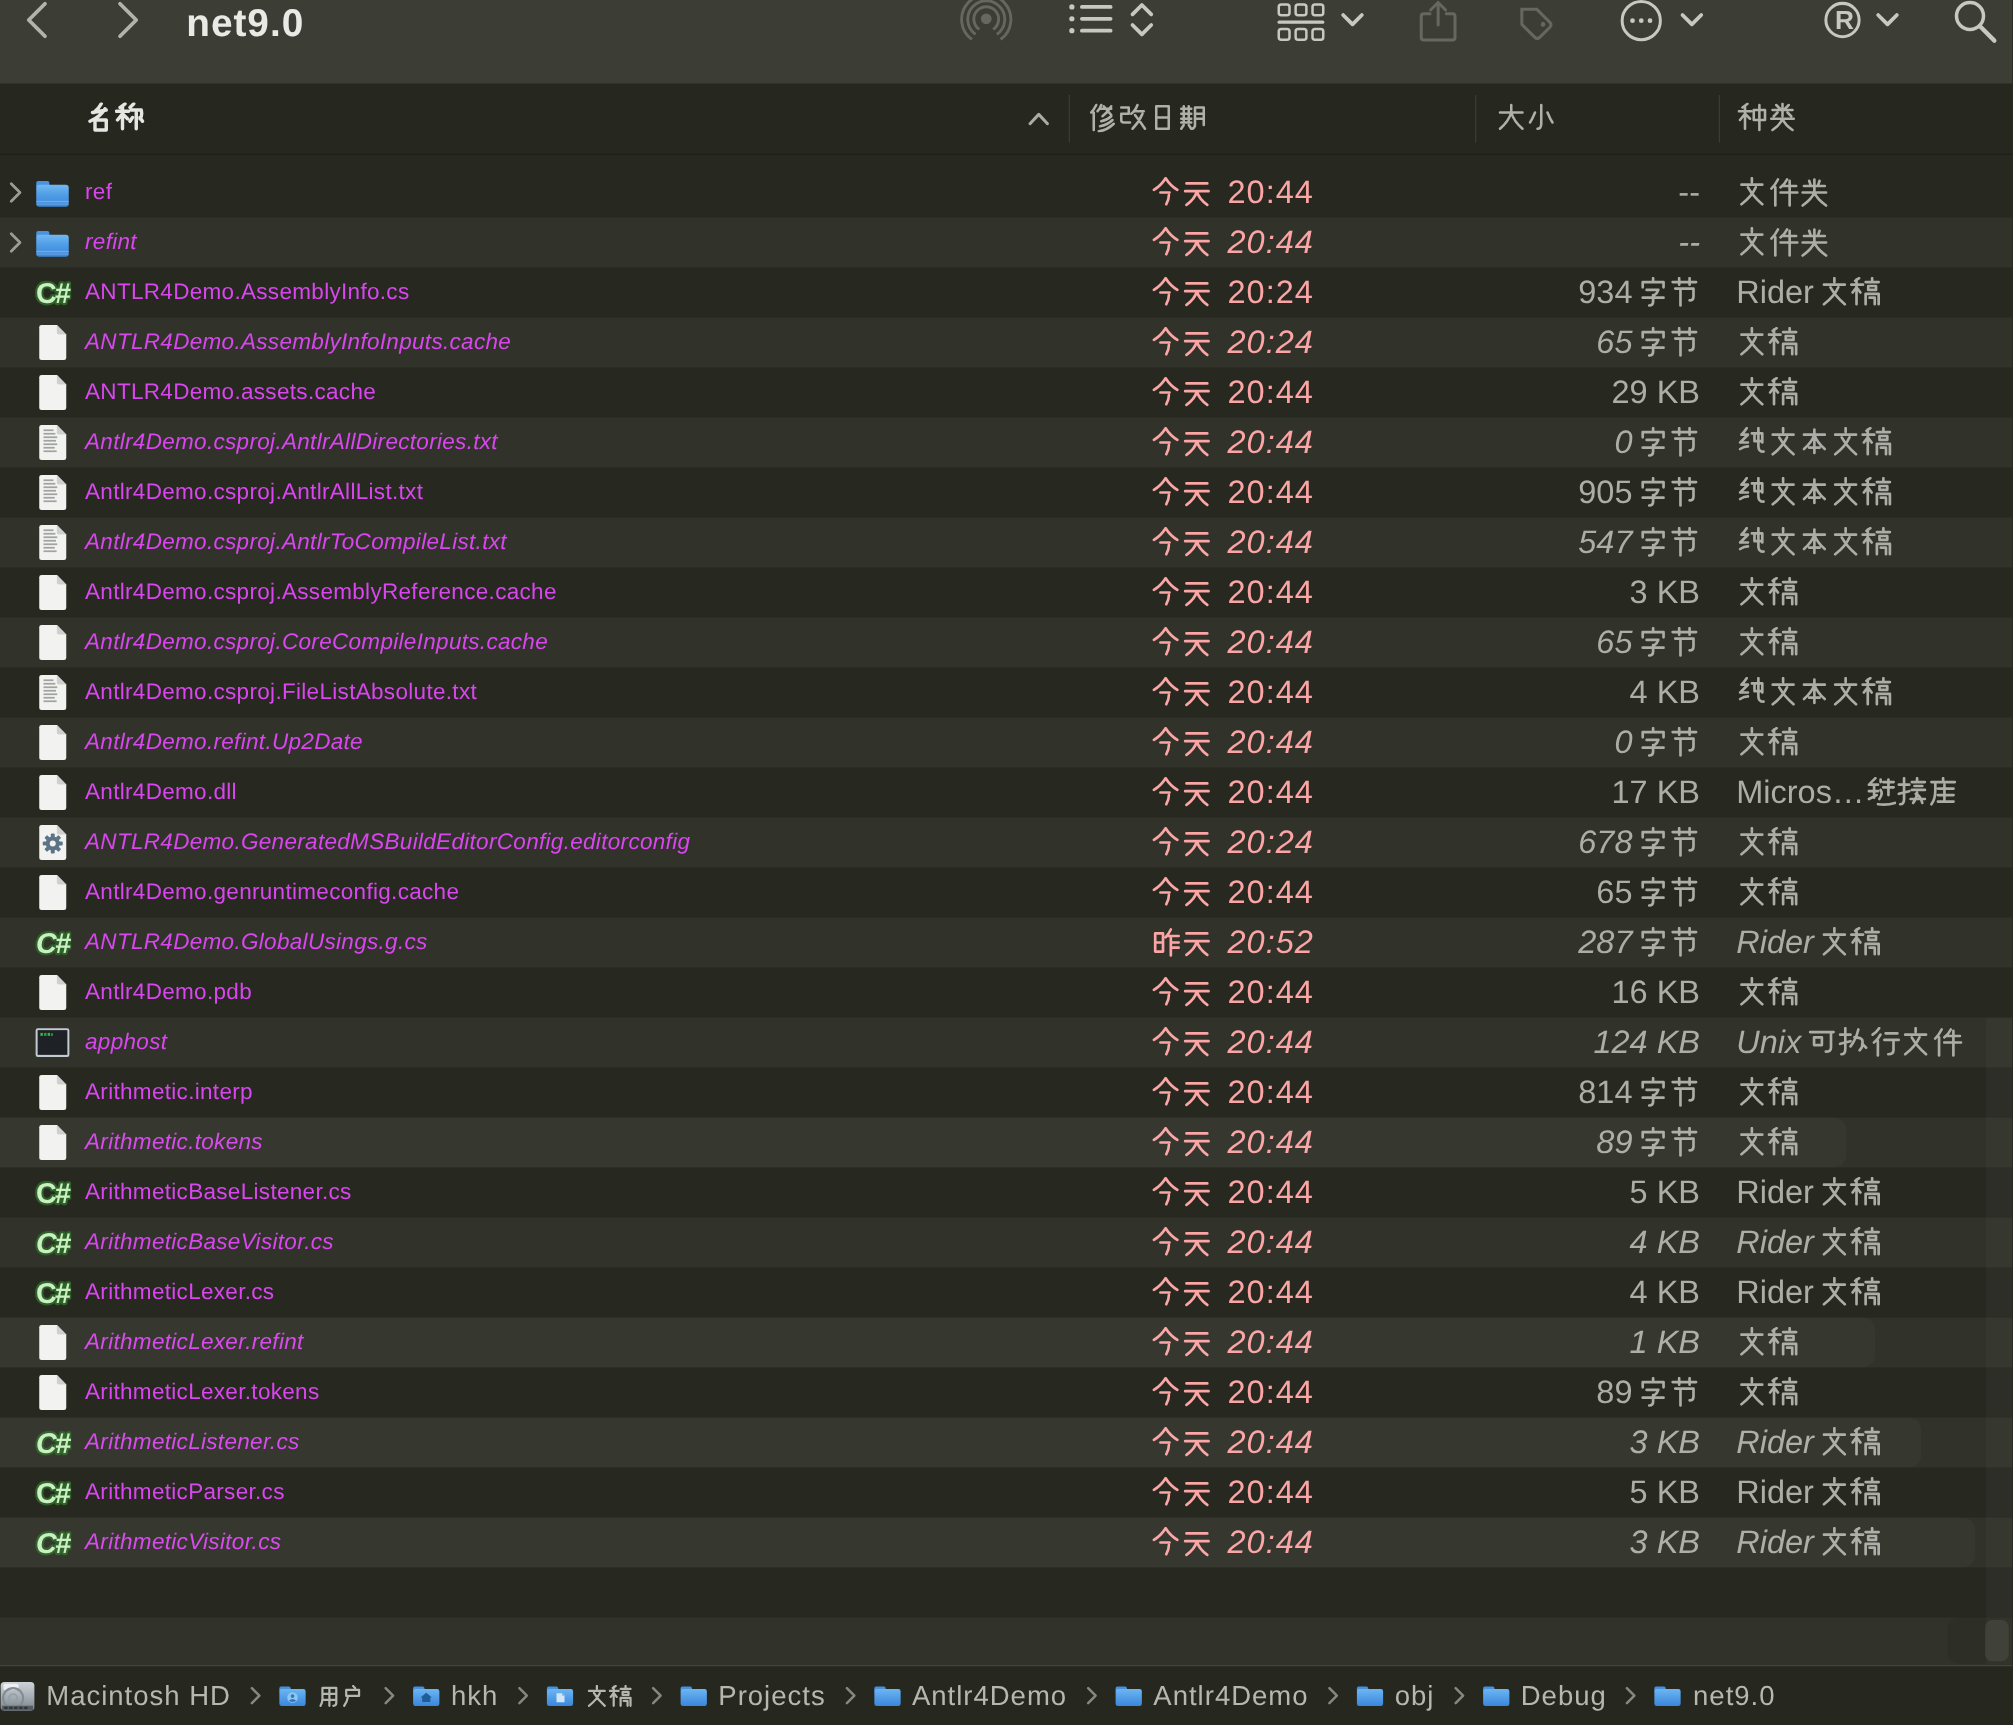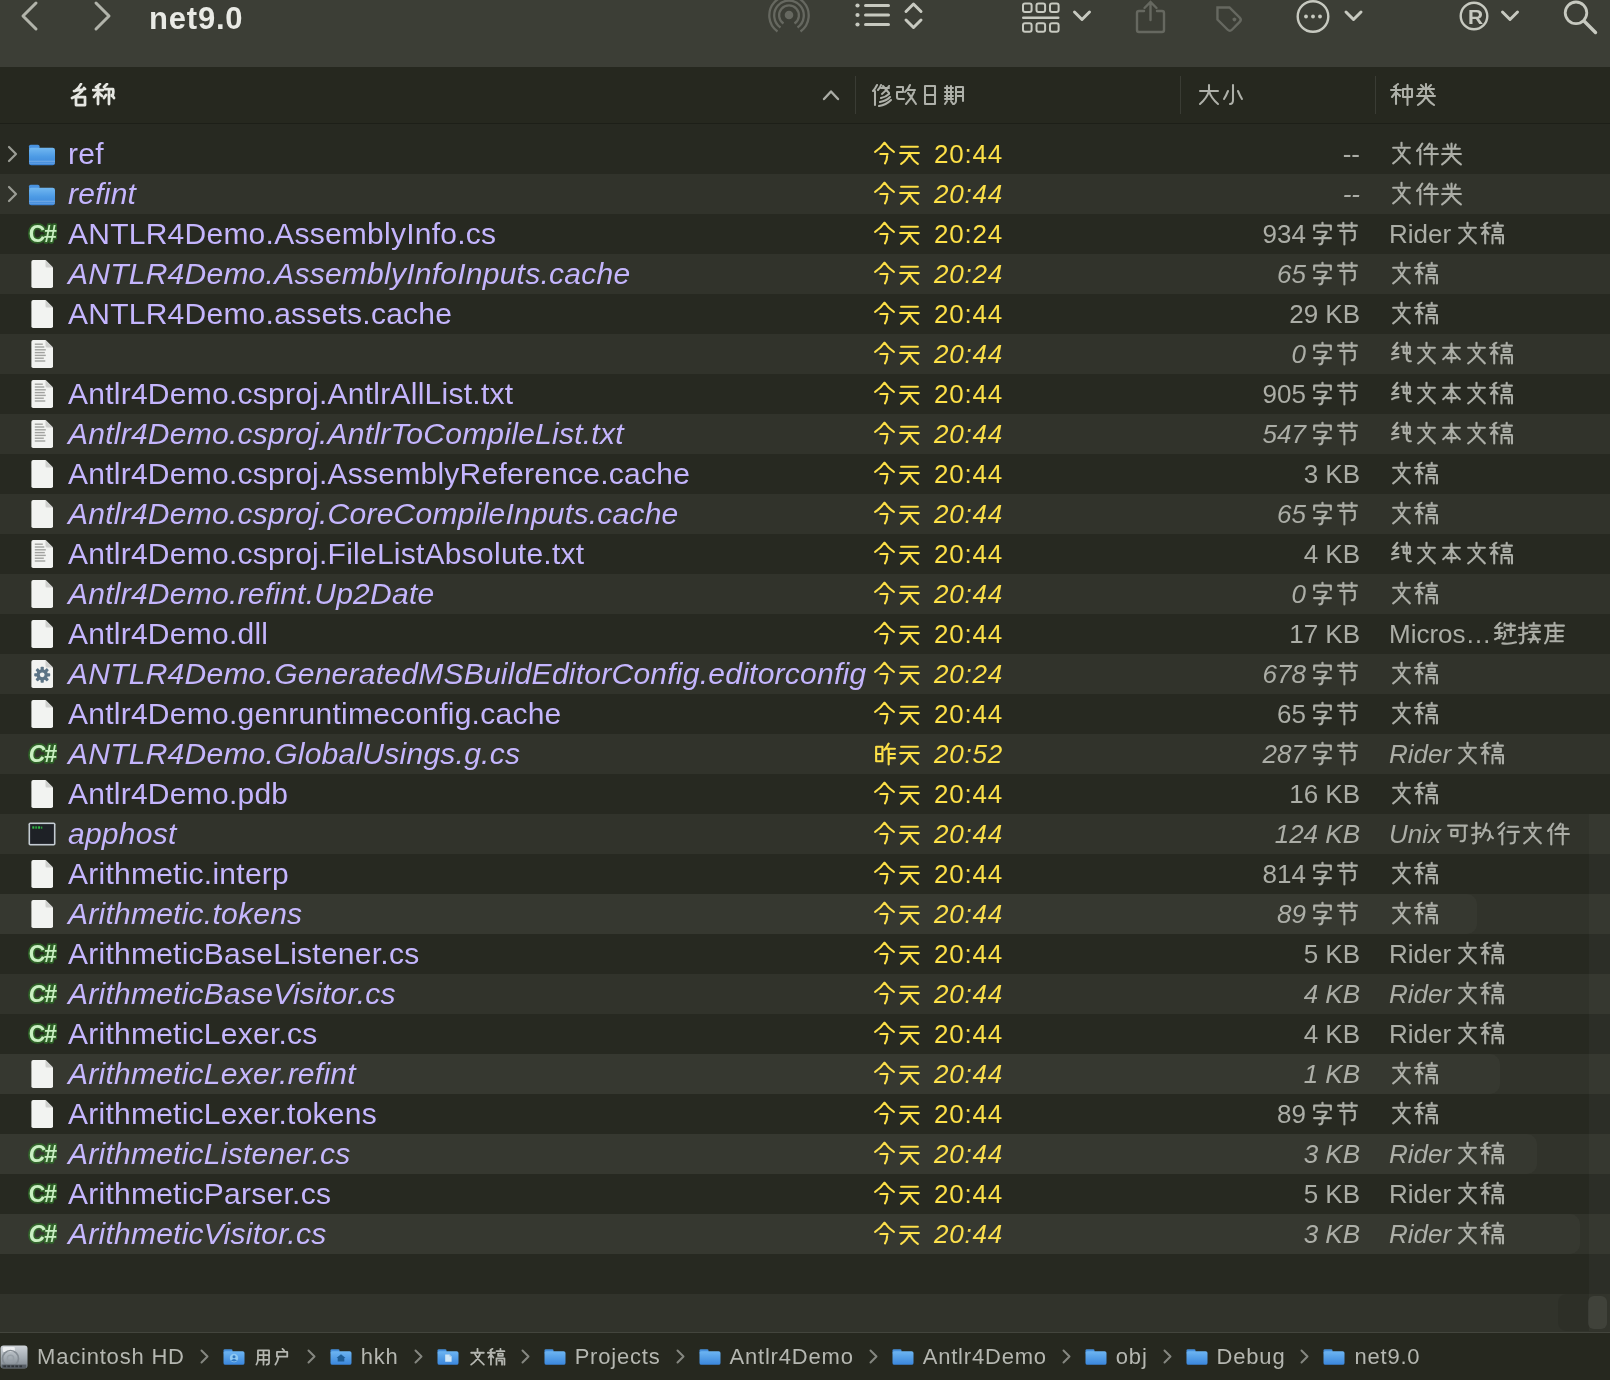--- a/index.html
+++ b/index.html
@@ -7,22 +7,22 @@
 #win { position:relative; width:1610px; height:1380px; filter:blur(0px); }
 #toolbar { position:absolute; left:0; top:0; width:100%; height:67px; background:#3c3e36; }
 #title { position:absolute; left:149px; top:-2px; font-size:31px; font-weight:bold; letter-spacing:0.8px; color:#e9eae5; }
 #header { position:absolute; left:0; top:67px; width:100%; height:57px; background:#26281f;
   border-bottom:1px solid #1d1f18; }
 #header .h { position:absolute; top:50%; transform:translateY(-50%); font-size:24px; color:#aeb0a9; }
 #header .vsep { position:absolute; top:9px; bottom:9px; width:1px; background:#3a3c34; }
 #list { position:absolute; left:0; top:125px; width:100%; height:1208px; background:#272921; padding-top:9px; }
 .row { position:relative; width:100%; height:40px; }
 .row.alt { background:#31332b;font-style:italic; }
-.nm { position:absolute; left:68px; top:50%; transform:translateY(-50%); font-size:30px; letter-spacing:0.25px; color:#c4b5fd; white-space:nowrap; }
-.dt { position:absolute; left:872px; top:50%; transform:translateY(-50%); font-size:26px; letter-spacing:0.8px; color:#fde047; white-space:nowrap; }
+.nm { position:absolute; left:68px; top:50%; transform:translateY(-50%); font-size:18px; letter-spacing:0.25px; color:#d946ef; white-space:nowrap; }
+.dt { position:absolute; left:920px; top:50%; transform:translateY(-50%); font-size:26px; letter-spacing:0.8px; color:#fca5a5; white-space:nowrap; }
 .sz { position:absolute; right:250px; top:50%; transform:translateY(-50%); font-size:26px; color:#abada6; white-space:nowrap; }
 .kd { position:absolute; left:1389px; top:50%; transform:translateY(-50%); font-size:26px; color:#abada6; white-space:nowrap; }
 .fic { position:absolute; top:50%; transform:translateY(-50%); }
 .disc { position:absolute; left:7px; top:50%; transform:translateY(-50%); width:11px; height:18px; }
 .cj { display:inline-block; width:25px; height:25px; vertical-align:-4px; stroke-width:2.05; }
 .cjb { display:inline-block; width:19px; height:19px; vertical-align:-3px; stroke-width:2.25; }
 #pathbar { position:absolute; left:0; top:1332px; width:100%; height:48px; background:#26281f;
   border-top:1px solid #43453d; display:flex; align-items:center; padding-left:0px; color:#b5b7b1; font-size:22px; letter-spacing:0.8px; }
 .ci { display:flex; align-items:center; margin:0 9px 0 0; }
 .cl { margin-right:15px; white-space:nowrap; }
@@ -336,20 +336,21 @@
         <span class="kd"><svg class="cj" viewBox="0 0 24 24">
             <use href="#g6587"></use>
           </svg><svg class="cj" viewBox="0 0 24 24">
             <use href="#g7a3f"></use>
           </svg></span>
       </div>
 <div class="row alt">
         <svg class="fic" style="left:30px;width:25px;height:30px" viewBox="0 0 25 30">
           <use href="#txt"></use>
         </svg>
+        <span class="nm">Antlr4Demo.csproj.AntlrAllDirectories.txt</span>
         <span class="dt"><svg class="cj" viewBox="0 0 24 24">
             <use href="#g4eca"></use>
           </svg><svg class="cj" viewBox="0 0 24 24">
             <use href="#g5929"></use>
           </svg><span style="margin-left:4px"> </span>20:44</span>
         <span class="sz">0<svg class="cj" style="margin-left:4px" viewBox="0 0 24 24">
             <use href="#g5b57"></use>
           </svg><svg class="cj" viewBox="0 0 24 24">
             <use href="#g8282"></use>
           </svg></span>

